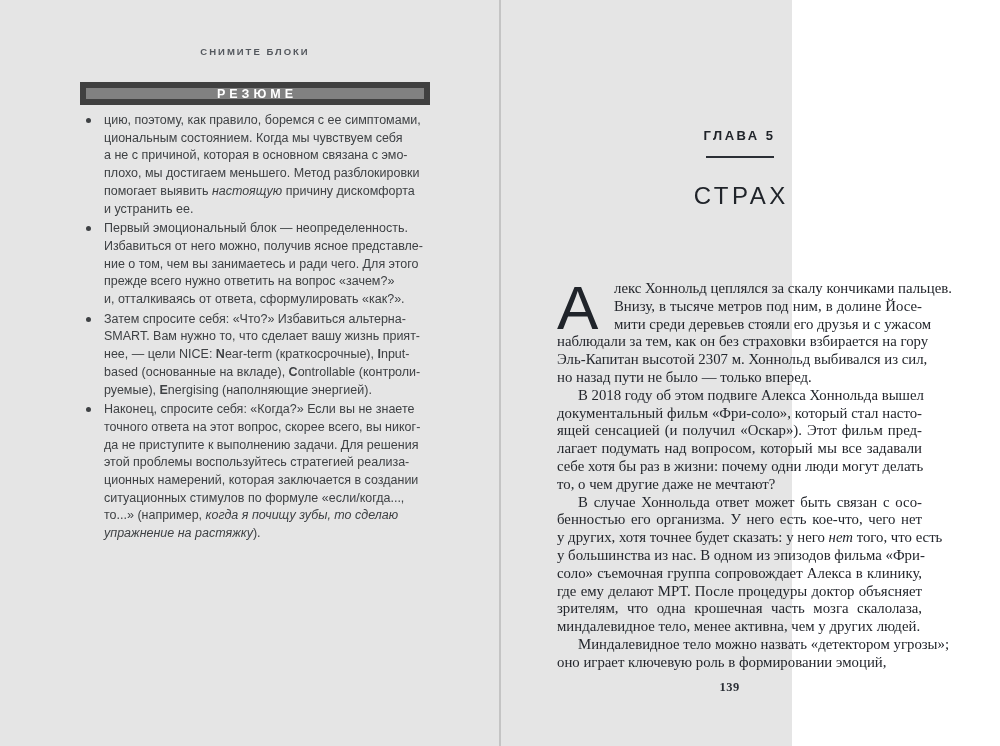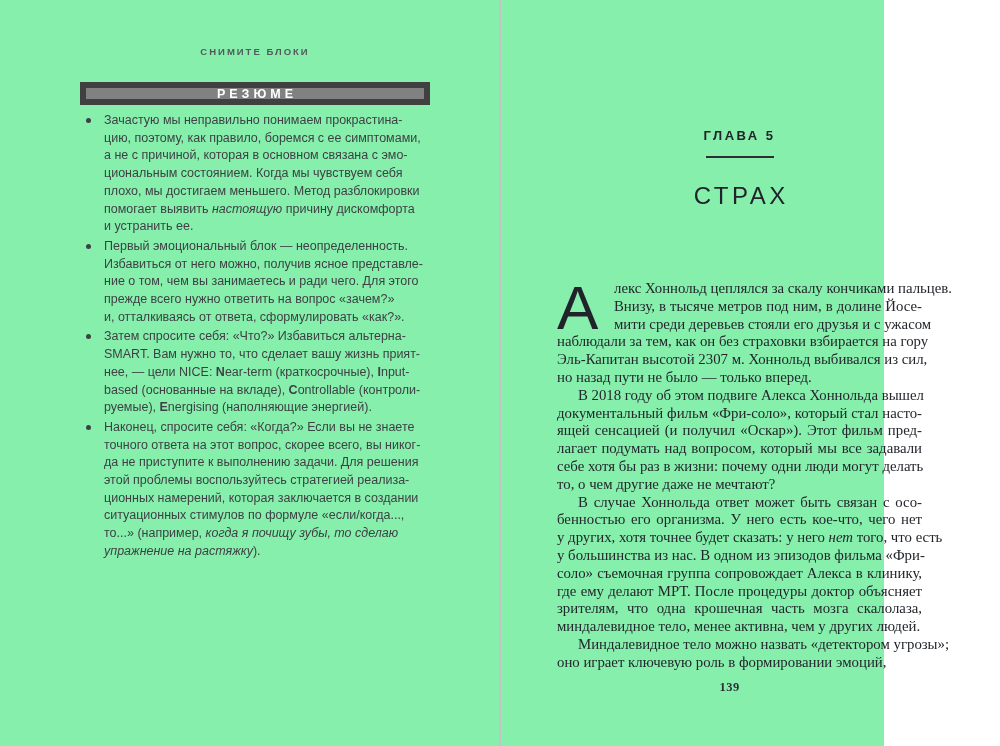--- a/index.html
+++ b/index.html
@@ -1,21 +1,21 @@
 <!DOCTYPE html>
 <html lang="ru"><head>
 <meta charset="utf-8">
 <style>
   html,body{margin:0;padding:0;}
   body{
     width:1000px;height:746px;background:#ffffff;overflow:hidden;
     font-family:"Liberation Sans","DejaVu Sans",sans-serif;
     -webkit-font-smoothing:antialiased;
   }
-  .spread{position:relative;width:884px;height:746px;background:#86efac;}
+  .spread{position:relative;width:792px;height:746px;background:#e5e5e5;}
   .divider{position:absolute;left:499px;top:0;width:2px;height:746px;background:#c4c4c4;}
 
   .page{position:absolute;top:0;height:746px;width:500px;}
   .page.left{left:0;}
   .page.right{left:500px;}
 
   
   .running-head{
     position:absolute;top:46px;left:80px;width:350px;text-align:center;
     font-size:9.5px;font-weight:700;letter-spacing:2px;color:#54585e;
@@ -81,24 +81,23 @@
 
   <section class="page left">
     <div class="running-head">СНИМИТЕ БЛОКИ</div>
     <div class="banner">
       <span>РЕЗЮМЕ</span>
     </div>
     <ul class="bullets">
         <li>
           <span class="marker"></span>
           <div class="btext">
-            <div class="ln">Зачастую мы неправильно понимаем прокрастина-</div>
             <div class="ln">цию, поэтому, как правило, боремся с ее симптомами,</div>
+            <div class="ln">циональным состоянием. Когда мы чувствуем себя</div>
             <div class="ln">а не с причиной, которая в основном связана с эмо-</div>
-            <div class="ln">циональным состоянием. Когда мы чувствуем себя</div>
             <div class="ln">плохо, мы достигаем меньшего. Метод разблокировки</div>
             <div class="ln"><span>помогает выявить </span><span class="i">настоящую</span><span> причину дискомфорта</span></div>
             <div class="ln">и устранить ее.</div>
           </div>
         </li>
         <li>
           <span class="marker"></span>
           <div class="btext">
             <div class="ln">Первый эмоциональный блок — неопределенность.</div>
             <div class="ln">Избавиться от него можно, получив ясное представле-</div>

